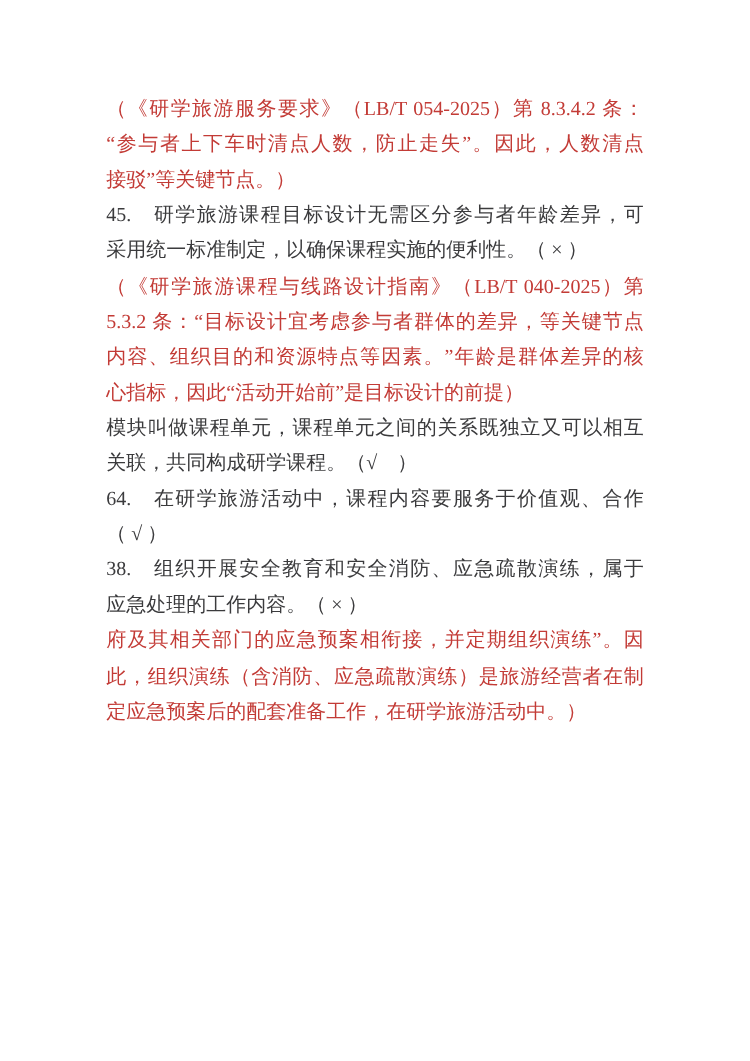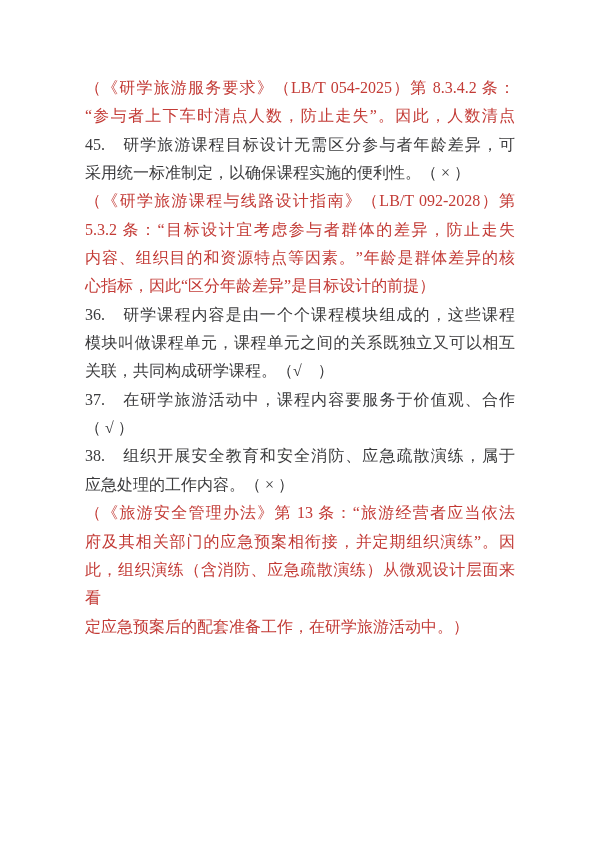--- a/index.html
+++ b/index.html
@@ -46,31 +46,30 @@
     color: var(--red, #c33b36);
   }
 </style>
 </head>
 <body style="--paper: #ffffff; --ink: #3b3b3d; --red: #c33b36;">
 
 <div class="page">
   <div class="content">
       <div class="line red just">（《研学旅游服务要求》（LB/T 054-2025）第 8.3.4.2 条：</div>
       <div class="line red just">“参与者上下车时清点人数，防止走失”。因此，人数清点</div>
+      <div class="line red">接驳”等关键节点。）</div>
       <div class="line just">45.　研学旅游课程目标设计无需区分参与者年龄差异，可</div>
       <div class="line">采用统一标准制定，以确保课程实施的便利性。（ × ）</div>
-      <div class="line red just">（《研学旅游课程与线路设计指南》（LB/T 092-2028）第</div>
-      <div class="line red just">5.3.2 条：“目标设计宜考虑参与者群体的差异，防止走失</div>
+      <div class="line red just">（《研学旅游课程与线路设计指南》（LB/T 040-2025）第</div>
+      <div class="line red just">5.3.2 条：“目标设计宜考虑参与者群体的差异，等关键节点</div>
       <div class="line red just">内容、组织目的和资源特点等因素。”年龄是群体差异的核</div>
-      <div class="line red">心指标，因此“区分年龄差异”是目标设计的前提）</div>
-      <div class="line just">36.　研学课程内容是由一个个课程模块组成的，这些课程</div>
+      <div class="line red">心指标，因此“活动开始前”是目标设计的前提）</div>
       <div class="line just">模块叫做课程单元，课程单元之间的关系既独立又可以相互</div>
       <div class="line">关联，共同构成研学课程。（√　）</div>
-      <div class="line just">37.　在研学旅游活动中，课程内容要服务于价值观、合作</div>
+      <div class="line just">64.　在研学旅游活动中，课程内容要服务于价值观、合作</div>
       <div class="line">（ √ ）</div>
       <div class="line just">38.　组织开展安全教育和安全消防、应急疏散演练，属于</div>
       <div class="line">应急处理的工作内容。（ × ）</div>
-      <div class="line red just">（《旅游安全管理办法》第 13 条：“旅游经营者应当依法</div>
       <div class="line red just">府及其相关部门的应急预案相衔接，并定期组织演练”。因</div>
-      <div class="line red just">此，组织演练（含消防、应急疏散演练）从微观设计层面来看</div>
+      <div class="line red just">此，组织演练（含消防、应急疏散演练）是旅游经营者在制</div>
       <div class="line red">定应急预案后的配套准备工作，在研学旅游活动中。）</div>
     </div>
 </div>
 
 </body></html>

